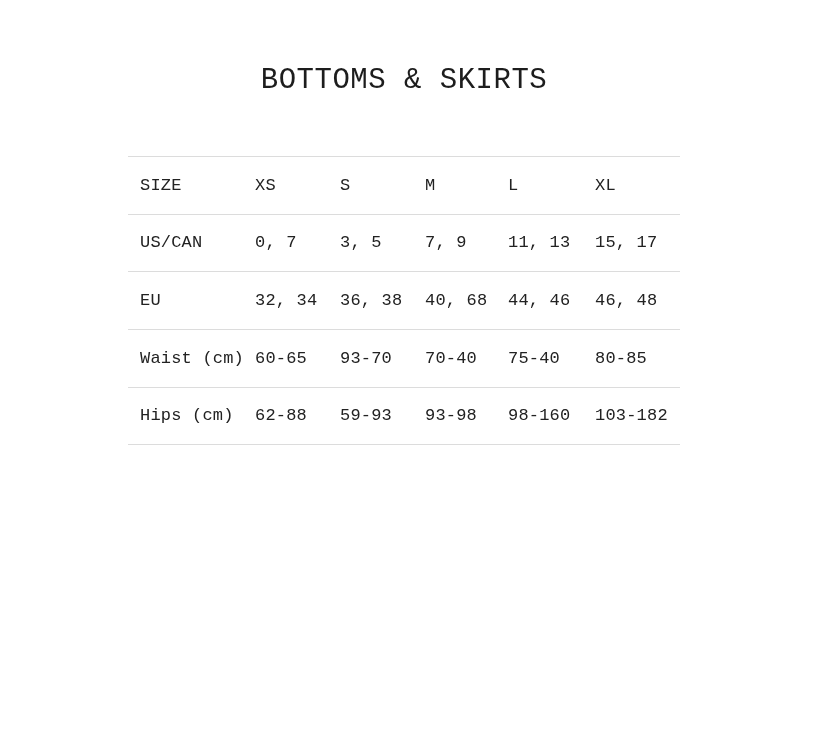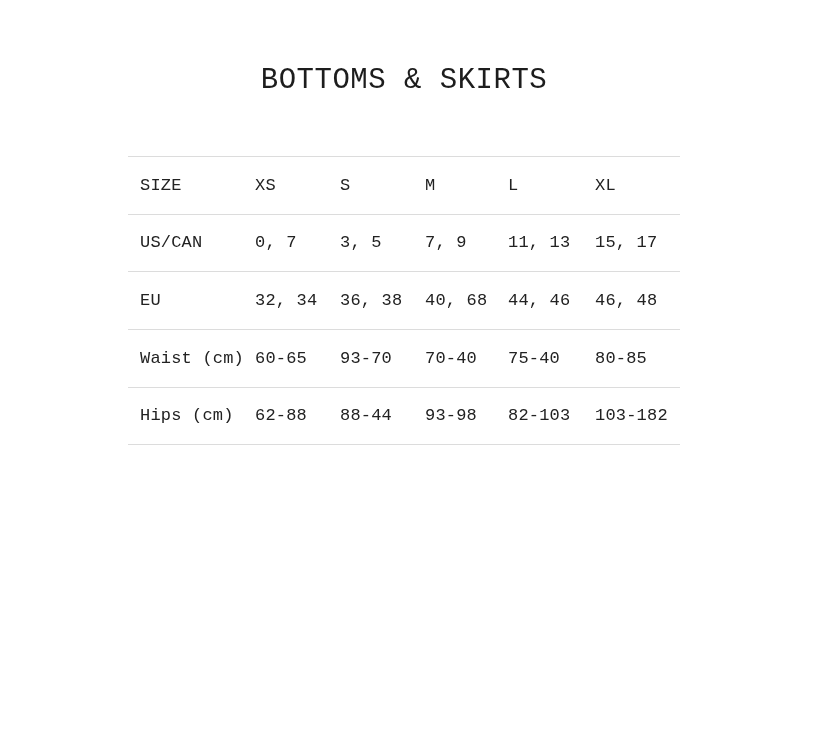--- a/index.html
+++ b/index.html
@@ -113,21 +113,21 @@
         <td class="row-label">Waist (cm)</td>
         <td>60-65</td>
         <td>93-70</td>
         <td>70-40</td>
         <td>75-40</td>
         <td>80-85</td>
       </tr>
       <tr>
         <td class="row-label">Hips (cm)</td>
         <td>62-88</td>
-        <td>88-44</td>
+        <td>59-93</td>
         <td>93-98</td>
-        <td>82-103</td>
+        <td>98-160</td>
         <td>103-182</td>
       </tr>
     </tbody>
   </table>
 
 </div>
 
 </body></html>

